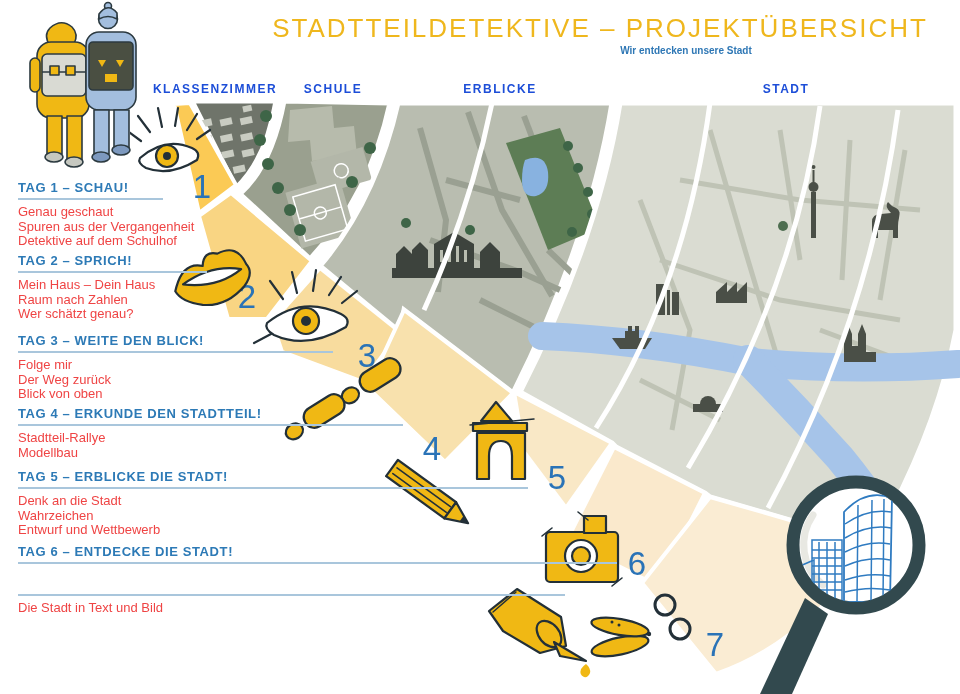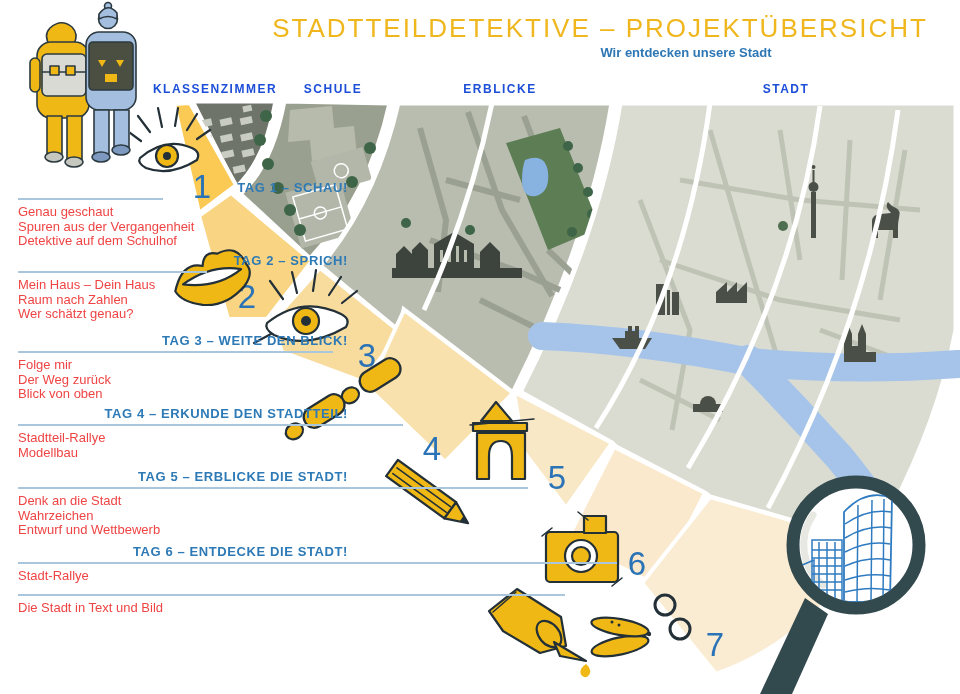--- a/index.html
+++ b/index.html
@@ -2,25 +2,25 @@
 <html><head>
 <meta charset="utf-8">
 <style>
   html,body{margin:0;padding:0;background:#fff;}
   #poster{position:relative;width:960px;height:694px;background:#fff;overflow:hidden;
           font-family:"Liberation Sans",sans-serif;}
   #fan-svg{position:absolute;left:0;top:0;}
   .title{position:absolute;top:13px;left:576px;transform:translateX(-50%);white-space:nowrap;
          font-size:26px;font-weight:400;letter-spacing:2px;color:#efb71d;margin-left:24px;}
   .subtitle{position:absolute;top:45px;left:686px;transform:translateX(-50%);white-space:nowrap;
-         font-size:13px;font-weight:700;color:#2e77b5;}
+         font-size:10px;font-weight:700;color:#2e77b5;}
   .zone-label{position:absolute;top:82px;transform:translateX(-50%);white-space:nowrap;
          font-size:12px;font-weight:700;letter-spacing:1.5px;color:#1d4ed8;}
   .day{position:absolute;left:18px;width:330px;}
-  .day h3{margin:0;font-size:13px;font-weight:700;letter-spacing:.6px;color:#2d7ab6;white-space:nowrap;text-align:right;}
+  .day h3{margin:0;font-size:13px;font-weight:700;letter-spacing:.6px;color:#2d7ab6;white-space:nowrap;}
   .day .rule{height:0;border-top:2px solid #a9c6dc;margin-top:3px;}
   .day ul{list-style:none;margin:5px 0 0 0;padding:0;}
   .day li{font-size:13px;line-height:14.5px;color:#ef4444;white-space:nowrap;}
   .num{font-family:"Liberation Sans",sans-serif;font-size:33px;fill:#2a73b7;}
 </style>
 </head>
 <body>
 
 <div id="poster">
 
@@ -375,23 +375,20 @@
     <ul>
       <li>Denk an die Stadt</li>
       <li>Wahrzeichen</li>
       <li>Entwurf und Wettbewerb</li>
     </ul>
   </div>
 
   <div class="day" style="top:544px">
     <h3>TAG 6 – ENTDECKE DIE STADT!</h3>
     <div class="rule" style="width:599px"></div>
-    <ul>
-      <li>Stadt-Rallye</li>
-    </ul>
   </div>
 
   <div class="day" style="top:591px">
     <div class="rule" style="width:547px"></div>
     <ul>
       <li>Die Stadt in Text und Bild</li>
     </ul>
   </div>
 
 </div>

